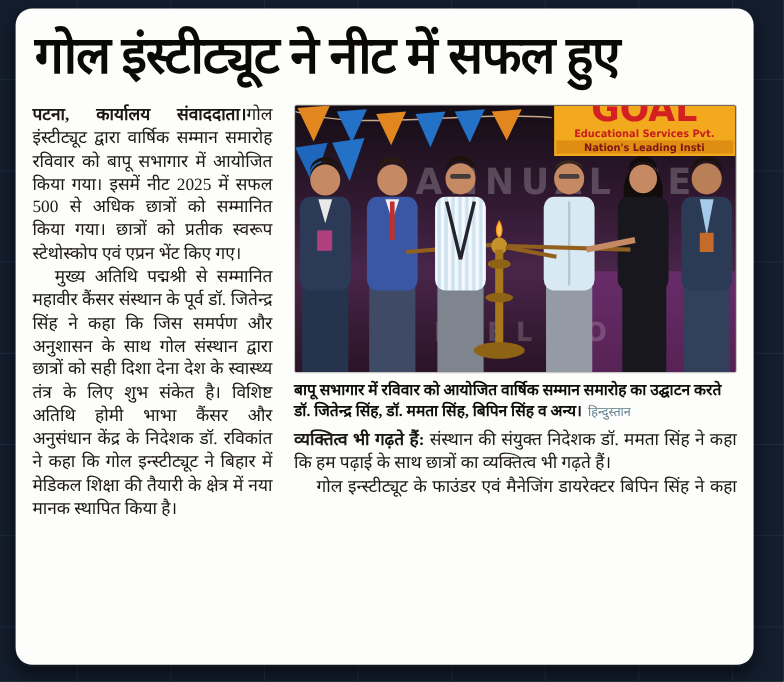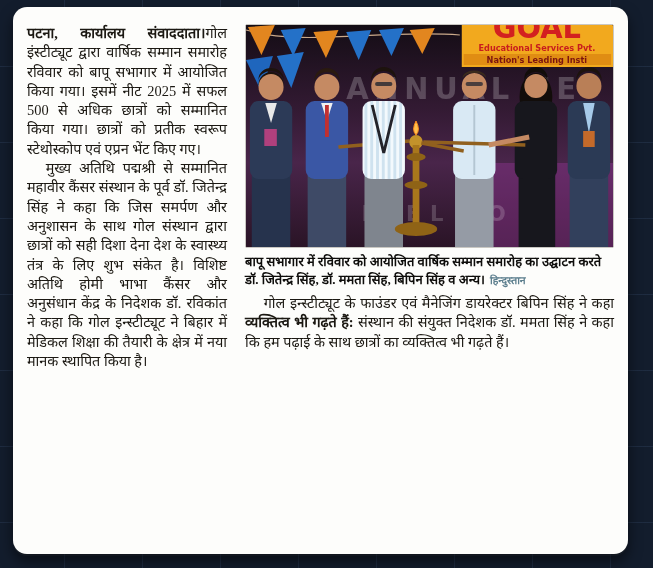--- a/index.html
+++ b/index.html
@@ -41,35 +41,36 @@
   .photo {
     margin:0; height:222px; border:1px solid #c9c7c2; border-radius:2px;
     overflow:hidden; background:#241120;
   }
   .photo svg { display:block; width:100%; height:100%; }
   .caption {
     margin:5px 0 5px; font-weight:bold; font-size:13px; line-height:17.5px;
     color:#0e0d0b; text-align:left;
   }
   .credit {
-    font-weight:bold; font-size:10.5px; color:#5d7f8e; margin-left:5px;
+    font-weight:normal; font-size:10.5px; color:#5d7f8e; margin-left:5px;
     font-family:"Liberation Sans","DejaVu Sans",sans-serif;
   }
   .two-cols { display:flex; gap:12px; }
   .subcol { flex:1 1 0; min-width:0; }
   .runin { font-weight:bold; }
   .svg-label { font-family:"DejaVu Sans","Liberation Sans",sans-serif; font-weight:bold; }
 </style>
 </head>
 <body>
 
 <div class="stage">
   <article class="clipping">
 
     <header class="headline">
+      <div>गोल इंस्टीट्यूट ने नीट में सफल हुए</div>
     </header>
 
     <div class="body-grid">
 
       <div class="col-left">
         <p class="para"><span class="dateline">पटना, कार्यालय संवाददाता।</span><span>गोल इंस्टीट्यूट द्वारा वार्षिक सम्मान समारोह रविवार को बापू सभागार में आयोजित किया गया। इसमें नीट 2025 में सफल 500 से अधिक छात्रों को सम्मानित किया गया। छात्रों को प्रतीक स्वरूप स्टेथोस्कोप एवं एप्रन भेंट किए गए।</span></p>
         <p class="para indent">मुख्य अतिथि पद्मश्री से सम्मानित महावीर कैंसर संस्थान के पूर्व डॉ. जितेन्द्र सिंह ने कहा कि जिस समर्पण और अनुशासन के साथ गोल संस्थान द्वारा छात्रों को सही दिशा देना देश के स्वास्थ्य तंत्र के लिए शुभ संकेत है। विशिष्ट अतिथि होमी भाभा कैंसर और अनुसंधान केंद्र के निदेशक डॉ. रविकांत ने कहा कि गोल इन्स्टीट्यूट ने बिहार में मेडिकल शिक्षा की तैयारी के क्षेत्र में नया मानक स्थापित किया है।</p>
       </div>
 
       <div class="col-right">
@@ -181,22 +182,22 @@
               <circle cx="356" cy="61" r="13" fill="#b97f57"></circle>
               <path d="M343,57 a13,11 0 0 1 26,0 l0,-3 a13,12 0 0 0 -26,0 z" fill="#1d130d"></path>
             </g>
           </svg>
         </figure>
 
         <p class="caption"><span>बापू सभागार में रविवार को आयोजित वार्षिक सम्मान समारोह का उद्घाटन करते डॉ. जितेन्द्र सिंह, डॉ. ममता सिंह, बिपिन सिंह व अन्य।</span><span class="credit">हिन्दुस्तान</span></p>
 
         <div class="two-cols">
           <div class="subcol">
+            <p class="para"><span class="runin">व्यक्तित्व भी गढ़ते हैं:</span> <span>संस्थान की संयुक्त निदेशक डॉ. ममता सिंह ने कहा कि हम पढ़ाई के साथ छात्रों का व्यक्तित्व भी गढ़ते हैं।</span></p>
             <p class="para indent just-last">गोल इन्स्टीट्यूट के फाउंडर एवं मैनेजिंग डायरेक्टर बिपिन सिंह ने कहा</p>
-            <p class="para"><span class="runin">व्यक्तित्व भी गढ़ते हैं:</span> <span>संस्थान की संयुक्त निदेशक डॉ. ममता सिंह ने कहा कि हम पढ़ाई के साथ छात्रों का व्यक्तित्व भी गढ़ते हैं।</span></p>
           </div>
         </div>
 
       </div>
     </div>
 
   </article>
 </div>
 
 </body></html>

